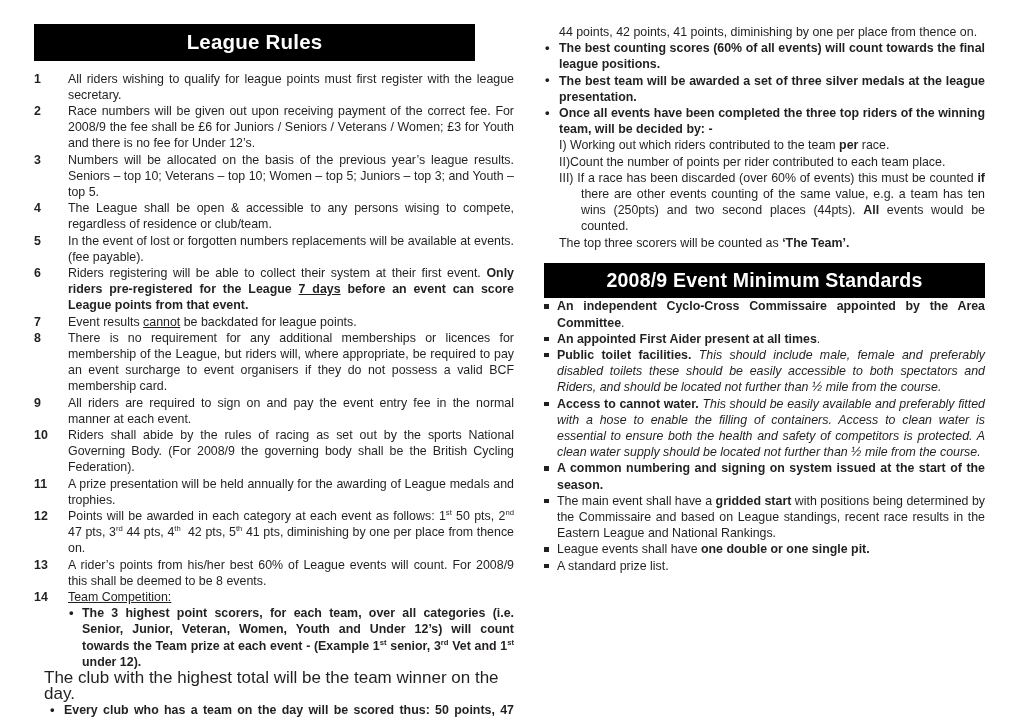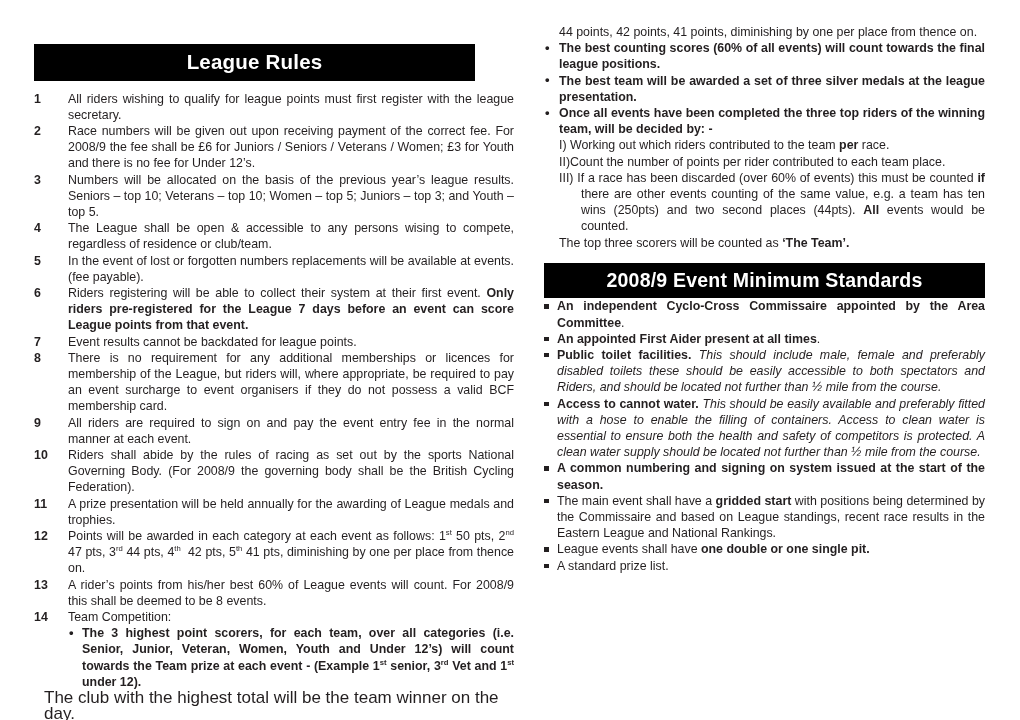--- a/index.html
+++ b/index.html
@@ -21,21 +21,21 @@
     inset: 0;
     display: flex;
     flex-direction: row;
   }
   .col {
     position: relative;
   }
   .col-left {
     width: 480px;
     margin-left: 34px;
-    padding-top: 44px;
+    padding-top: 24px;
   }
   .col-right {
     width: 441px;
     margin-left: 30px;
     padding-top: 24px;
   }
 
   
   .banner {
     background: #000000;
@@ -70,21 +70,21 @@
   .rule-body {
     flex: 1 1 auto;
     font-size: 12.4px;
     line-height: 16.2px;
     text-align: justify;
     text-justify: inter-word;
   }
 
   b, .b { font-weight: bold; }
   i, .i { font-style: italic; }
-  .u { }
+  .u { text-decoration: underline; }
 
   sup {
     font-size: 0.62em;
     vertical-align: super;
     line-height: 0;
   }
 
   
   ul.bl {
     list-style: none;

